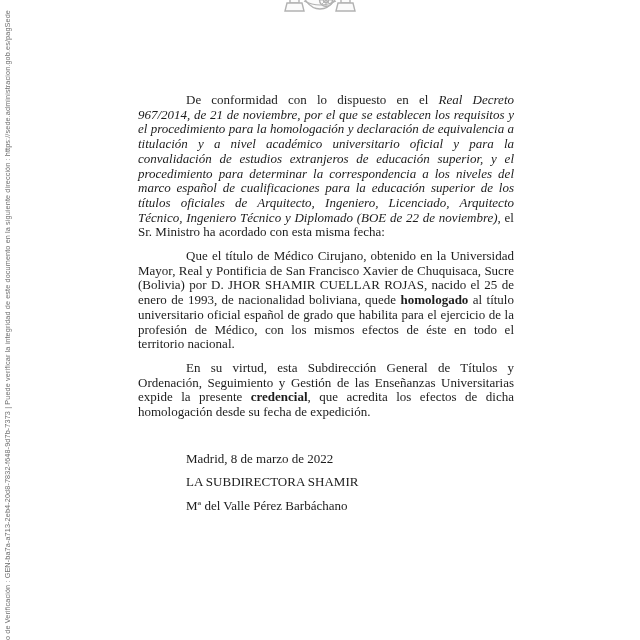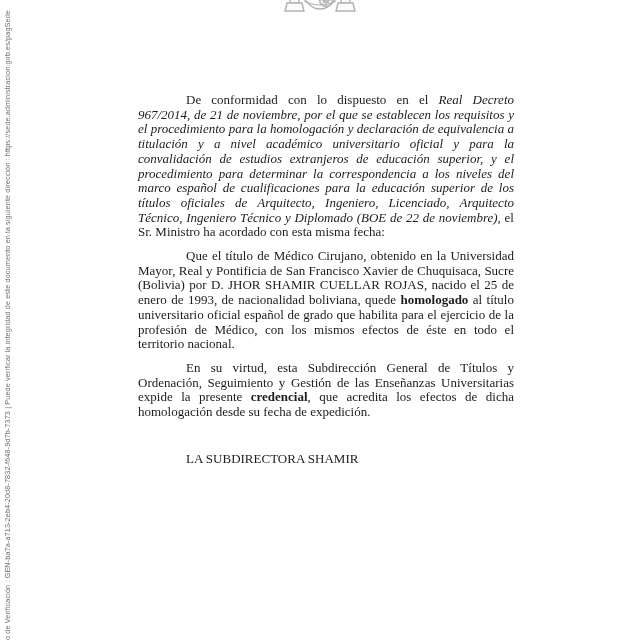--- a/index.html
+++ b/index.html
@@ -105,18 +105,20 @@
     </p>
 
     <p>
       <span>Que el título de Médico Cirujano, obtenido en la Universidad Mayor, Real y Pontificia de San Francisco Xavier de Chuquisaca, Sucre (Bolivia) por D. JHOR SHAMIR CUELLAR ROJAS, nacido el 25 de enero de 1993, de nacionalidad boliviana, quede </span><span class="bold">homologado</span><span> al título universitario oficial español de grado que habilita para el ejercicio de la profesión de Médico, con los mismos efectos de éste en todo el territorio nacional.</span>
     </p>
 
     <p class="last-gap">
       <span>En su virtud, esta Subdirección General de Títulos y Ordenación, Seguimiento y Gestión de las Enseñanzas Universitarias expide la presente </span><span class="bold">credencial</span><span>, que acredita los efectos de dicha homologación desde su fecha de expedición.</span>
     </p>
 
+    <p class="center-line dateline">Madrid, 8 de marzo de 2022</p>
 
     <p class="center-line signtitle">LA SUBDIRECTORA SHAMIR</p>
 
+    <p class="center-line signname">Mª del Valle Pérez Barbáchano</p>
 
   </div>
 </div>
 
 </body></html>

